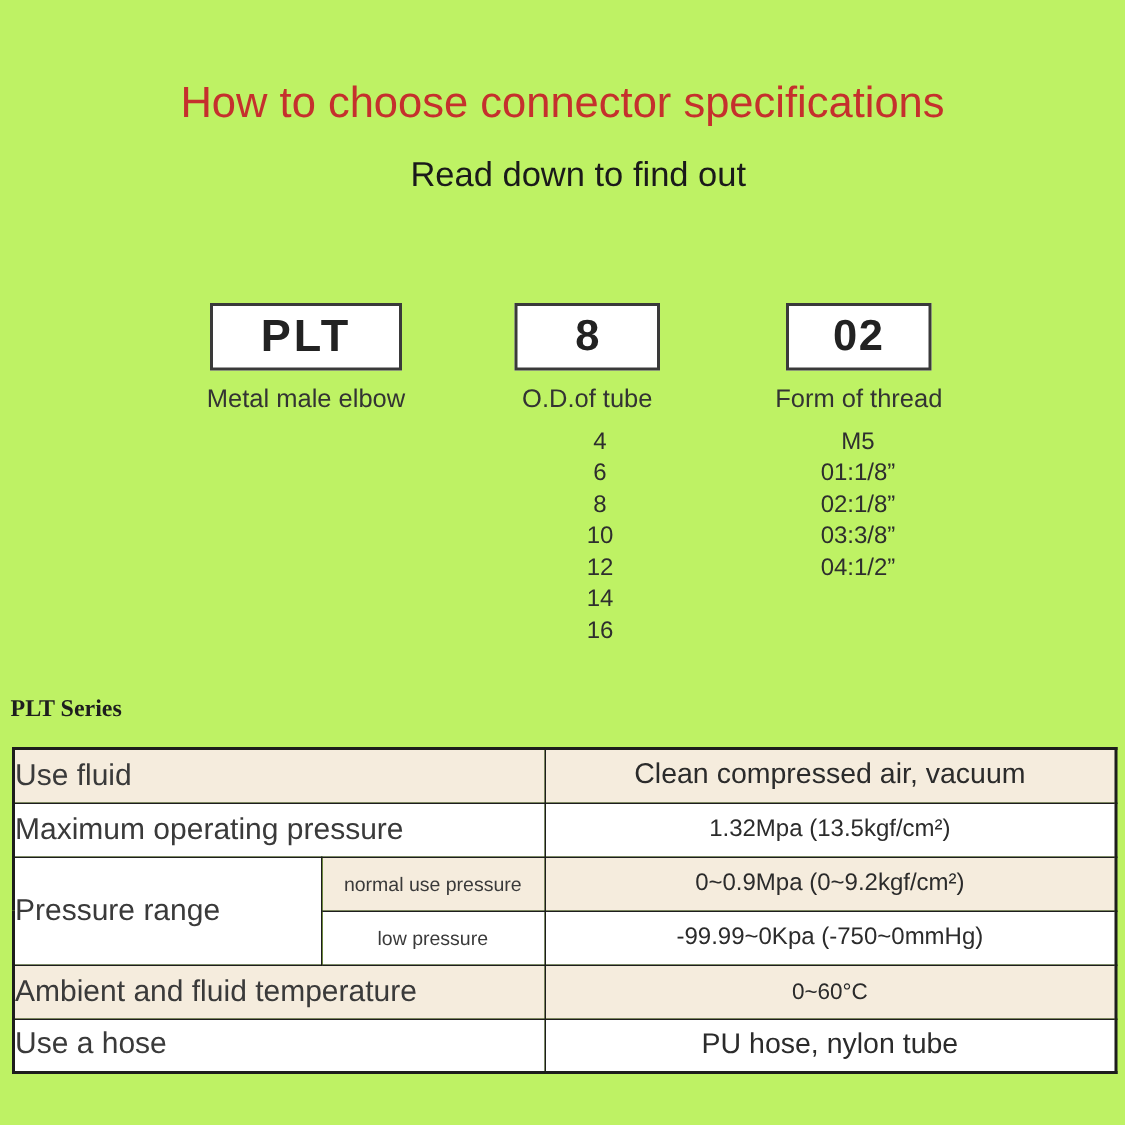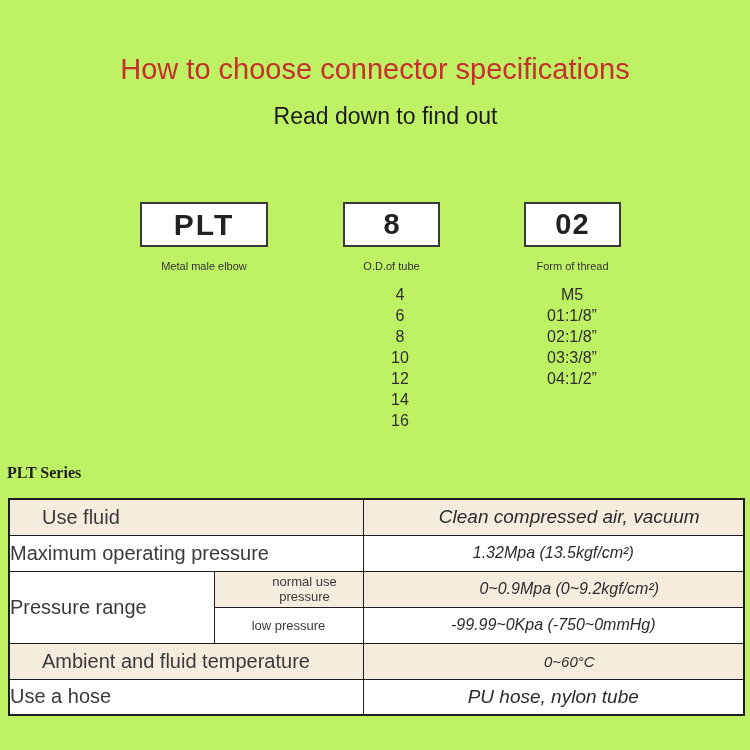--- a/index.html
+++ b/index.html
@@ -33,21 +33,21 @@
     position: absolute; top: 202px; height: 45px;
     border: 2px solid #3a3a3a; background: #fff;
     display: flex; align-items: center; justify-content: center;
     font-weight: bold; color: #222;
   }
   .box-plt { left: 140px; width: 128px; font-size: 30px; letter-spacing: 2px; }
   .box-8   { left: 343px; width: 97px;  font-size: 29px; }
   .box-02  { left: 524px; width: 97px;  font-size: 29px; letter-spacing: 1px; }
 
   .code-label {
-    position: absolute; top: 258px; font-size: 11px; color: #333;
+    position: absolute; top: 258px; font-size: 17px; color: #333;
     text-align: center; line-height: 16px;
   }
   .label-plt { left: 130px; width: 148px; }
   .label-8   { left: 333px; width: 117px; }
   .label-02  { left: 514px; width: 117px; }
 
   .options {
     position: absolute; top: 284px;
     font-size: 16px; line-height: 21px; color: #2e2e2e;
     text-align: center;
@@ -67,25 +67,25 @@
   }
   #spec-table td {
     border: 1px solid var(--border-dark);
     height: 36px; padding: 0; overflow: hidden;
     background: #fff;
   }
   col.c1 { width: 205px; }
   col.c2 { width: 149px; }
   col.c3 { width: auto; }
 
-  #spec-table td.beige, #spec-table tr.beige td { background: var(--row-beige); padding-left: 32px; }
+  #spec-table td.beige, #spec-table tr.beige td { background: var(--row-beige); }
 
   .lbl { font-size: 20px; color: #3a3a3a; padding-left: 12px; text-align: left; }
   .sub { font-size: 13px; color: #3a3a3a; text-align: center; }
-  .val { text-align: center; color: #2b2b2b; font-style: italic; }
+  .val { text-align: center; color: #2b2b2b; }
   .val-lg { font-size: 19px; }
   .val-md { font-size: 16px; }
   .val-sm { font-size: 15px; }
 </style>
 </head>
 <body>
 
 <div id="page">
 
   <div class="title">How to choose connector specifications</div>

